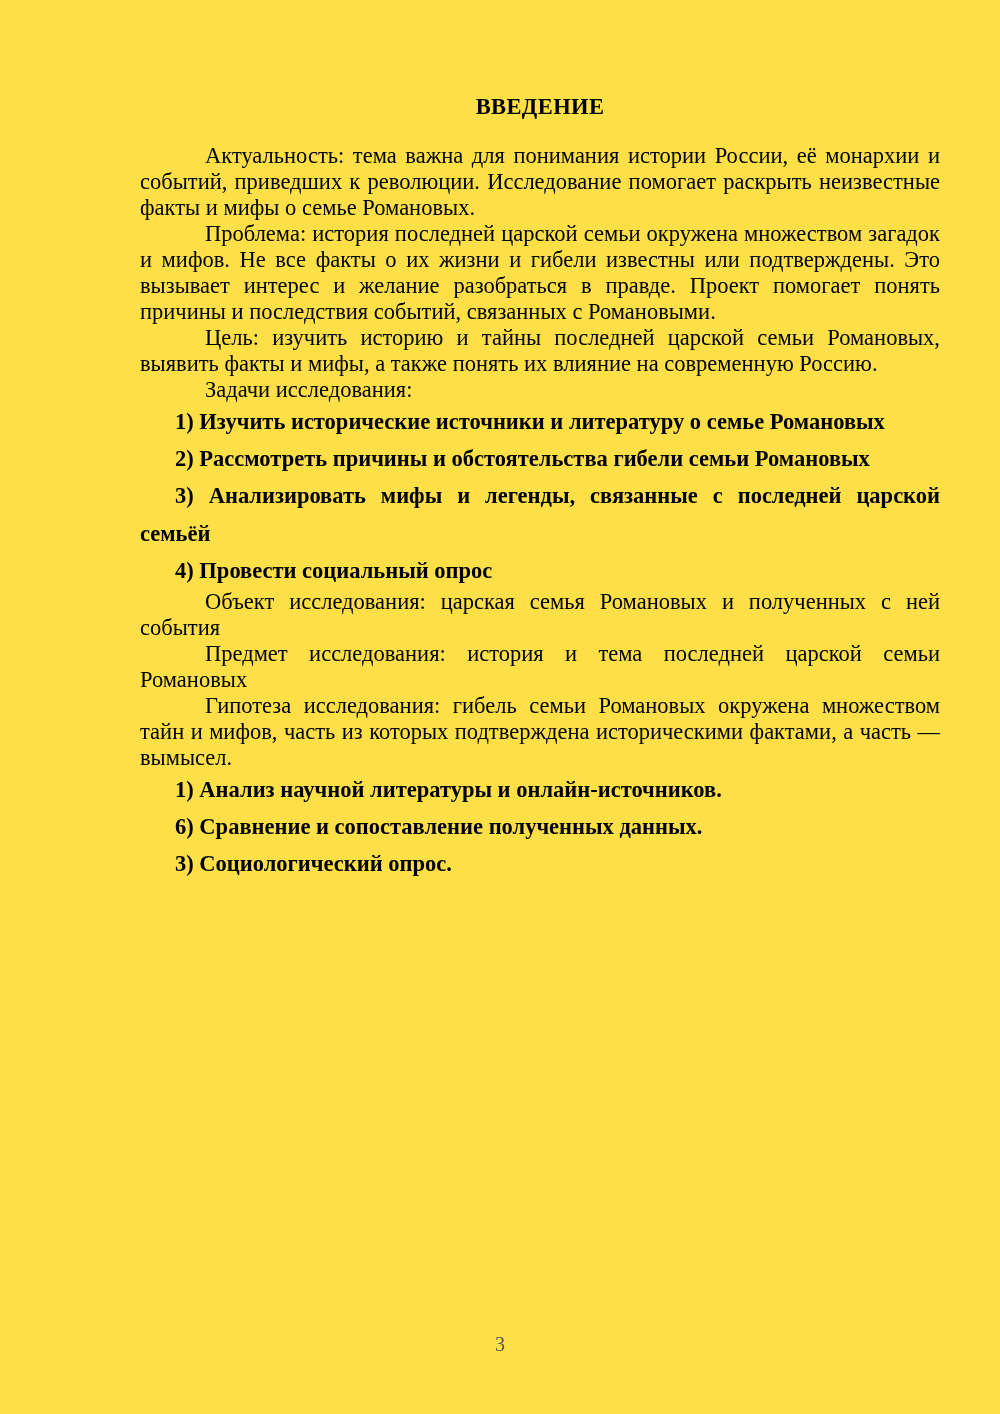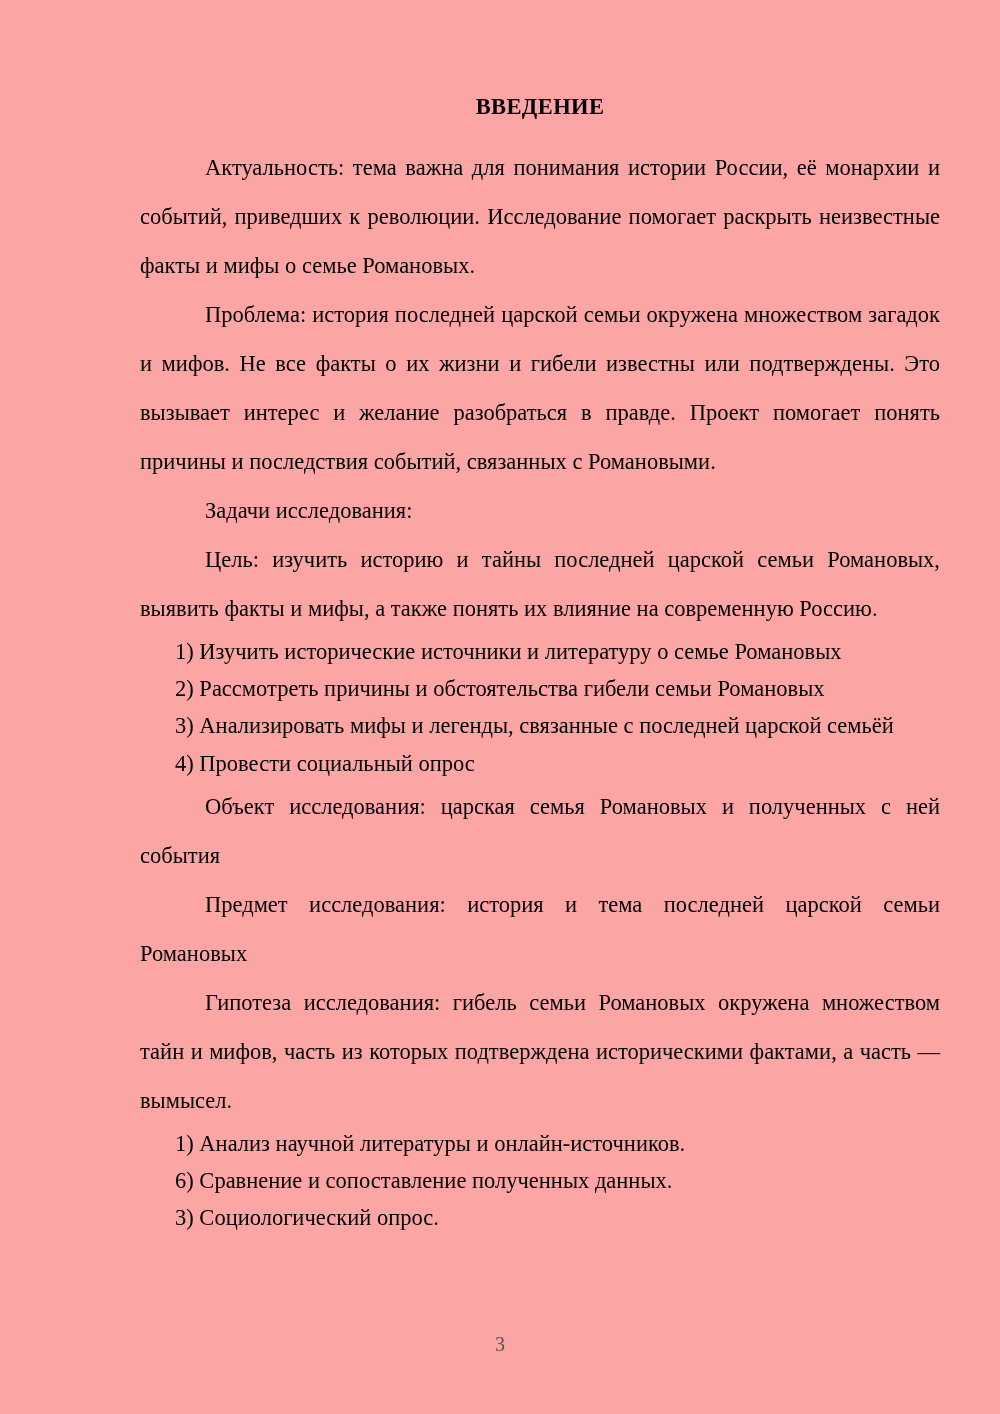--- a/index.html
+++ b/index.html
@@ -10,58 +10,59 @@
   }
   body {
     font-family: "Liberation Serif", "DejaVu Serif", serif;
     color: #000000;
   }
   .page {
     position: relative;
     width: 1000px;
     height: 1414px;
     margin: 0 auto;
-    background: #fca5a5;
+    background: #fde047;
     box-sizing: border-box;
     overflow: hidden;
   }
   .content {
     position: absolute;
     left: 140px;
     top: 88px;
     width: 800px;
   }
   .doc-title {
     font-size: 22.5px;
     font-weight: bold;
     text-align: center;
     letter-spacing: 0.4px;
     line-height: 37px;
     margin: 0 0 18px 0;
   }
   .para {
     font-size: 22.5px;
-    line-height: 49px;
+    line-height: 26px;
     text-align: justify;
     text-justify: inter-word;
     text-indent: 65px;
     margin: 0;
     hyphens: none;
   }
   .para.last-left {
     text-align-last: left;
   }
   .list-item {
     font-size: 22.5px;
     line-height: 37.2px;
     text-align: justify;
     text-justify: inter-word;
     text-indent: 35px;
     text-align-last: left;
     margin: 0;
+    font-weight: bold;
   }
   .list-item.justified-wrap {
     text-align-last: left;
   }
   .page-number {
     position: absolute;
     left: 0;
     right: 0;
     top: 1332px;
     text-align: center;
@@ -76,23 +77,23 @@
 <div class="page">
 
   <div class="content">
 
     <h1 class="doc-title">ВВЕДЕНИЕ</h1>
 
     <p class="para">Актуальность: тема важна для понимания истории России, её монархии и событий, приведших к революции. Исследование помогает раскрыть неизвестные факты и мифы о семье Романовых.</p>
 
     <p class="para">Проблема: история последней царской семьи окружена множеством загадок и мифов. Не все факты о их жизни и гибели известны или подтверждены. Это вызывает интерес и желание разобраться в правде. Проект помогает понять причины и последствия событий, связанных с Романовыми.</p>
 
+    <p class="para">Цель: изучить историю и тайны последней царской семьи Романовых, выявить факты и мифы, а также понять их влияние на современную Россию.</p>
+
     <p class="para last-left">Задачи исследования:</p>
-
-    <p class="para">Цель: изучить историю и тайны последней царской семьи Романовых, выявить факты и мифы, а также понять их влияние на современную Россию.</p>
 
     <p class="list-item">1) Изучить исторические источники и литературу о семье Романовых</p>
 
     <p class="list-item">2) Рассмотреть причины и обстоятельства гибели семьи Романовых</p>
 
     <p class="list-item justified-wrap">3) Анализировать мифы и легенды, связанные с последней царской семьёй</p>
 
     <p class="list-item">4) Провести социальный опрос</p>
 
 

